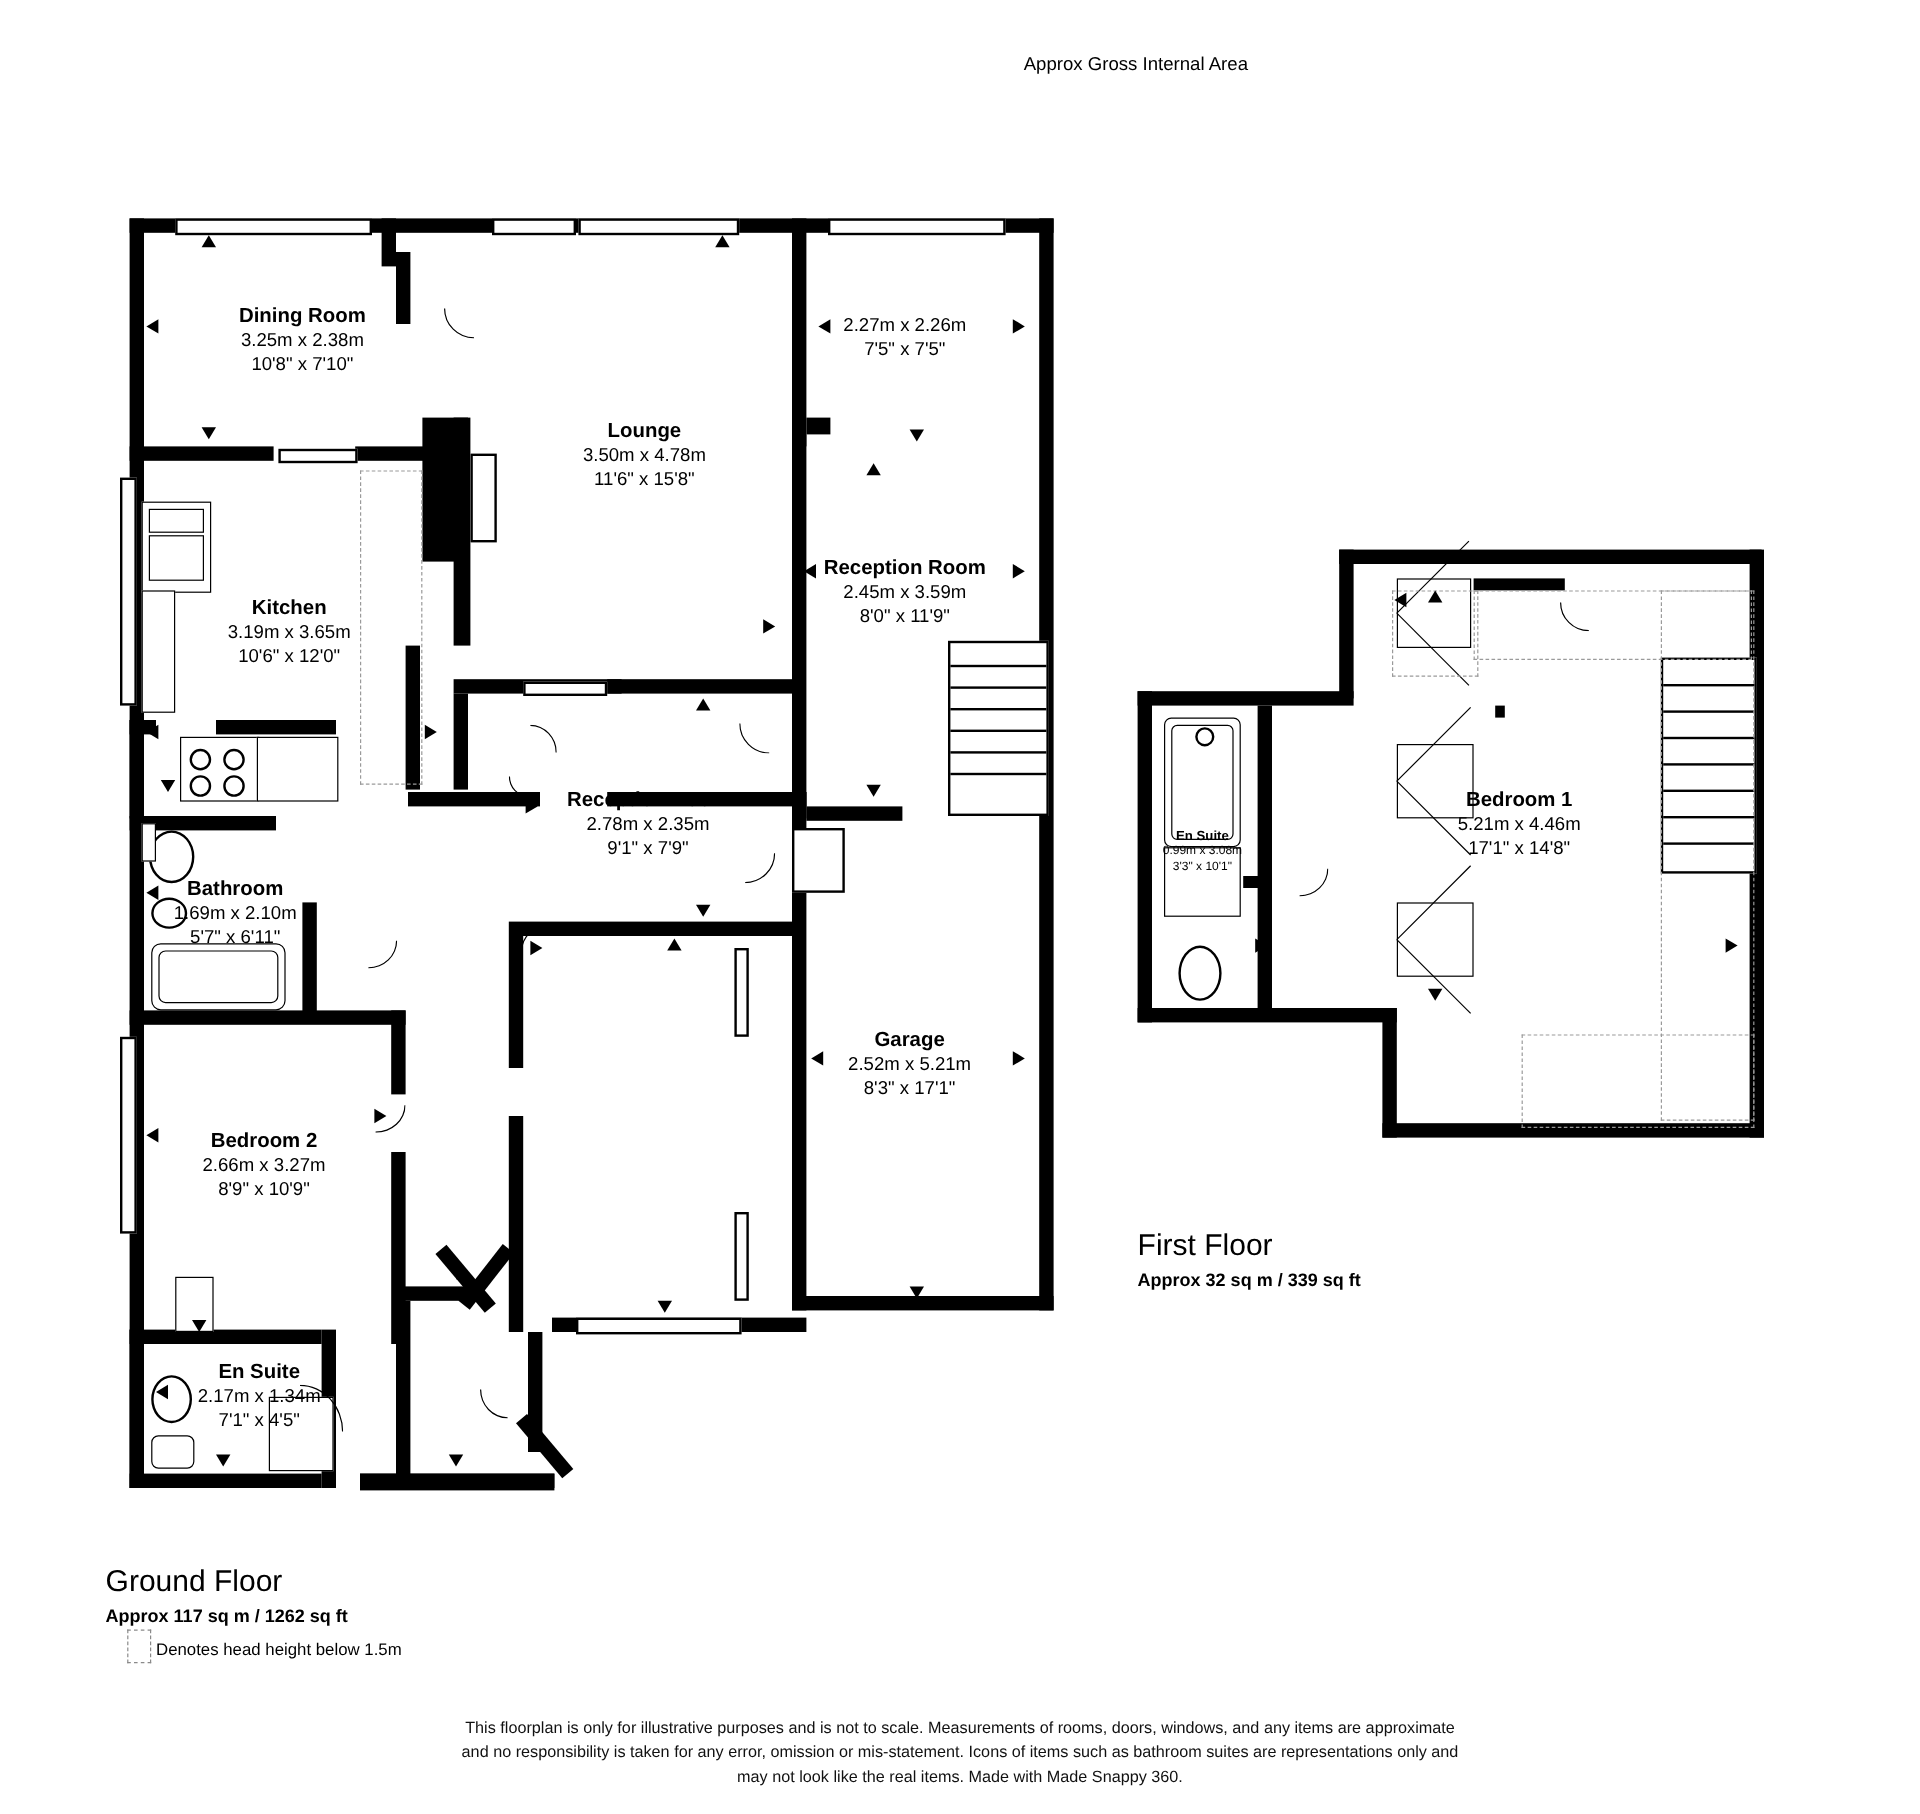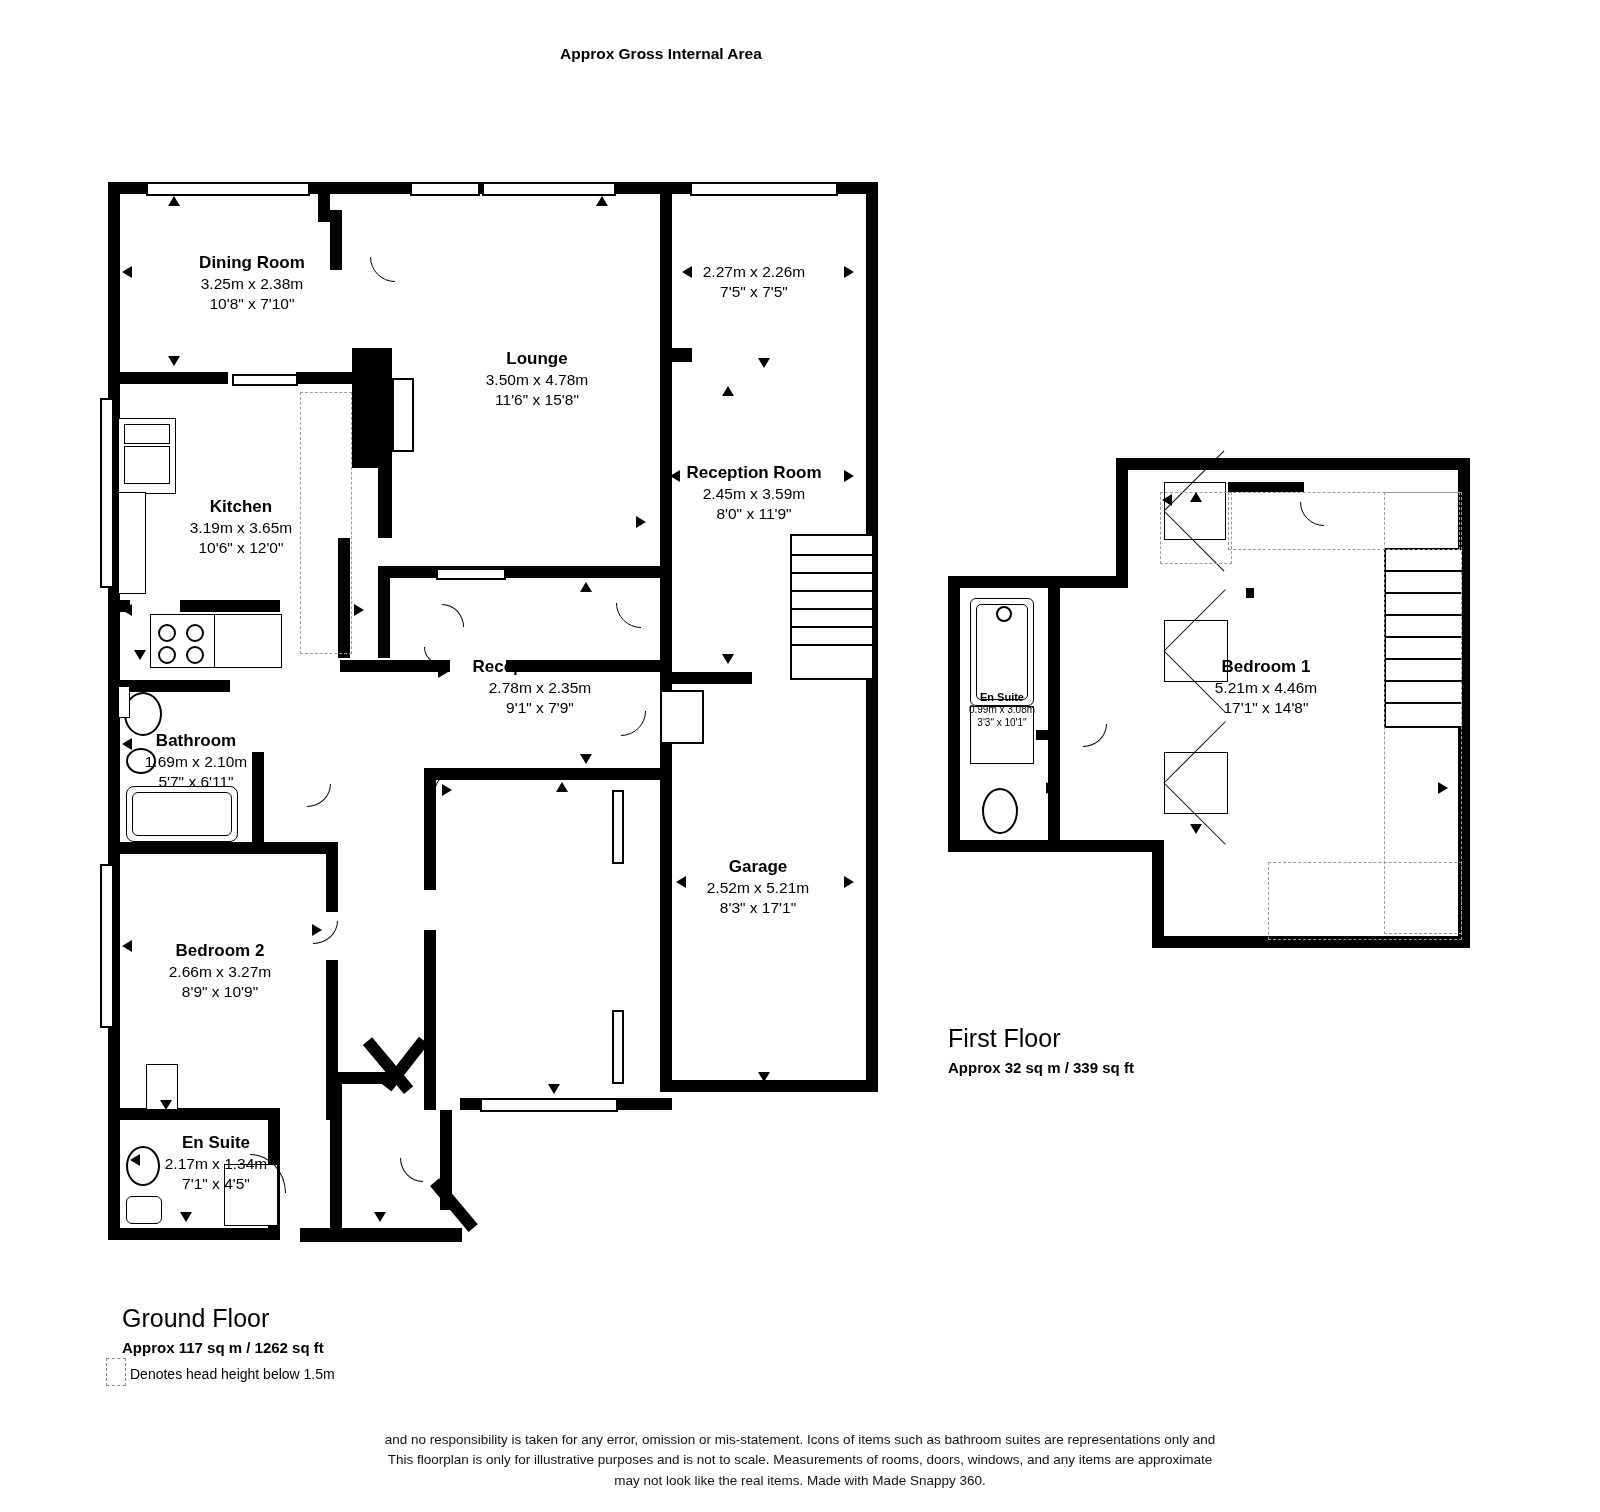--- a/index.html
+++ b/index.html
@@ -6,21 +6,21 @@
   body{width:1600px;height:1512px;position:relative;font-family:"Liberation Sans",sans-serif;color:#000;}
   #stage{position:absolute;left:0;top:0;width:1600px;height:1512px;}
   .wall{position:absolute;background:#000;}
   .thin{position:absolute;background:#000;}
   .win{position:absolute;background:#fff;border:2px solid #000;}
   .label{position:absolute;text-align:center;line-height:1.28;}
   .label .nm{font-weight:bold;font-size:17px;}
   .label .dm{font-size:15.5px;}
   .label.small .nm{font-size:11px;}
   .label.small .dm{font-size:10px;}
-  .hdr{position:absolute;text-align:left;font-weight:bold;font-size:15.5px;line-height:1.35;}
+  .hdr{position:absolute;text-align:right;font-weight:normal;font-size:15.5px;line-height:1.35;}
   .floorttl{position:absolute;margin-top:24px;}
   .floorttl .t{font-size:25px;}
   .floorttl .s{font-size:15px;font-weight:bold;margin-top:6px;}
   .legend{position:absolute;font-size:14px;}
   .legendbox{position:absolute;width:18px;height:26px;border:1px dashed #8a8a8a;background:#fff;}
   .disc{position:absolute;text-align:center;font-size:13.5px;line-height:1.5;color:#111;}
   .arrow{position:absolute;width:0;height:0;}
   .ar-l{border-top:6px solid transparent;border-bottom:6px solid transparent;border-right:10px solid #000;}
   .ar-r{border-top:6px solid transparent;border-bottom:6px solid transparent;border-left:10px solid #000;}
   .ar-u{border-left:6px solid transparent;border-right:6px solid transparent;border-bottom:10px solid #000;}
@@ -313,27 +313,27 @@
     <div class="nm">En Suite</div>
     <div class="dm">0.99m x 3.08m</div>
     <div class="dm">3'3" x 10'1"</div>
   </div>
 
   <div class="floorttl" style="left:948px;top:1000px;">
     <div class="t">First Floor</div>
     <div class="s">Approx 32 sq m / 339 sq ft</div>
   </div>
 
-  <div class="floorttl" style="left:122px;top:1280px;">
+  <div class="floorttl" style="left:88px;top:1280px;">
     <div class="t">Ground Floor</div>
     <div class="s">Approx 117 sq m / 1262 sq ft</div>
   </div>
 
   <div class="legendbox" style="left:106px;top:1358px;"></div>
   <div class="legend" style="left:130px;top:1366px;">Denotes head height below 1.5m</div>
 
   <div class="disc" style="left:240px;top:1430px;width:1120px;">
+    <div>This floorplan is only for illustrative purposes and is not to scale. Measurements of rooms, doors, windows, and any items are approximate</div>
     <div>and no responsibility is taken for any error, omission or mis-statement. Icons of items such as bathroom suites are representations only and</div>
-    <div>This floorplan is only for illustrative purposes and is not to scale. Measurements of rooms, doors, windows, and any items are approximate</div>
     <div>may not look like the real items. Made with Made Snappy 360.</div>
   </div>
 
 </div>
 
 </body></html>

